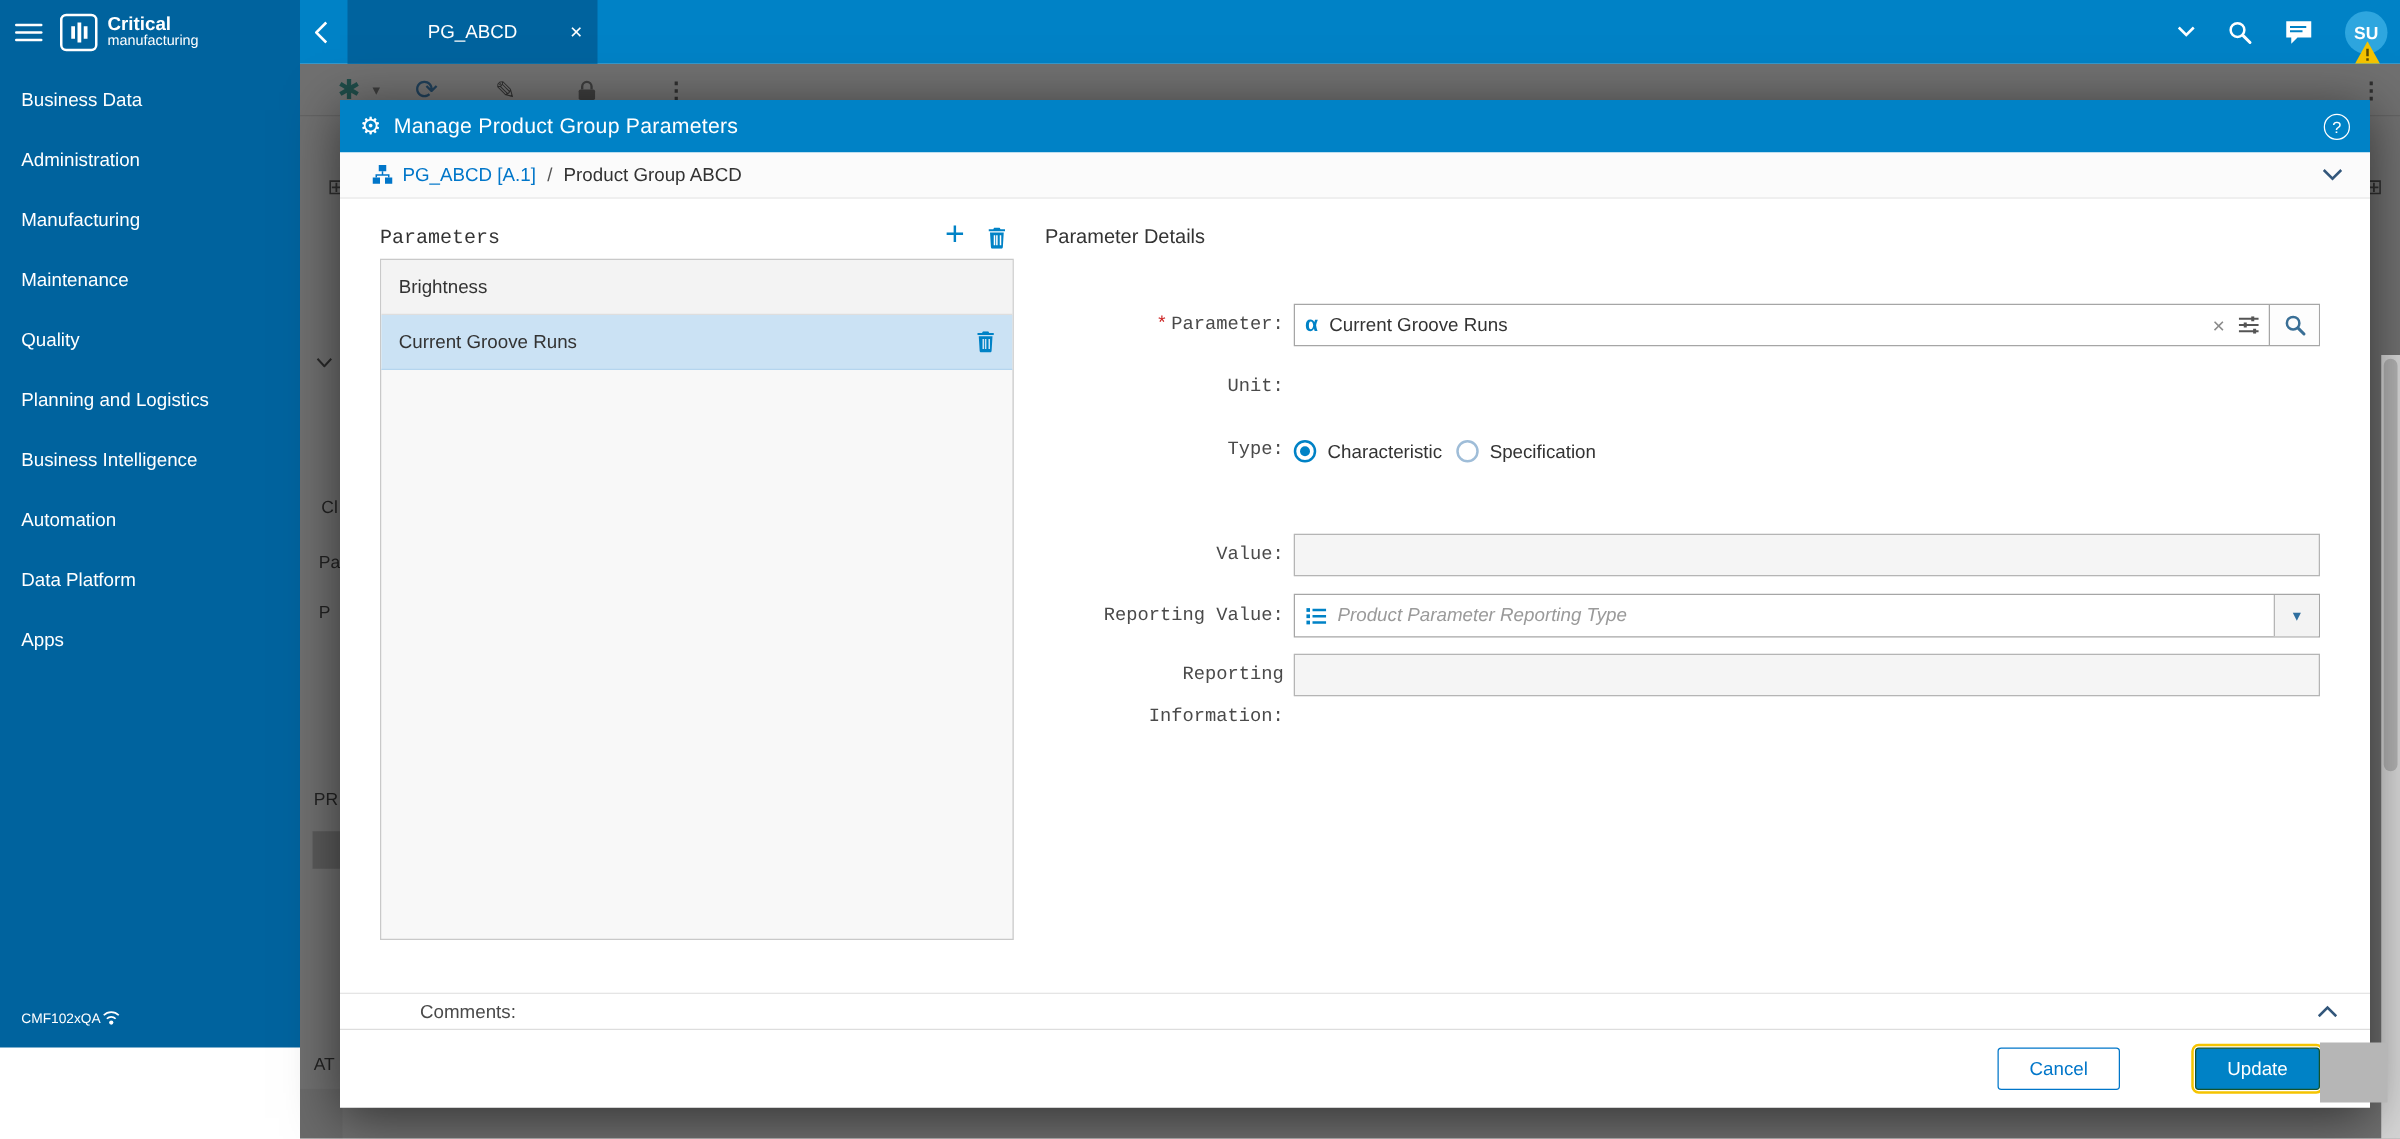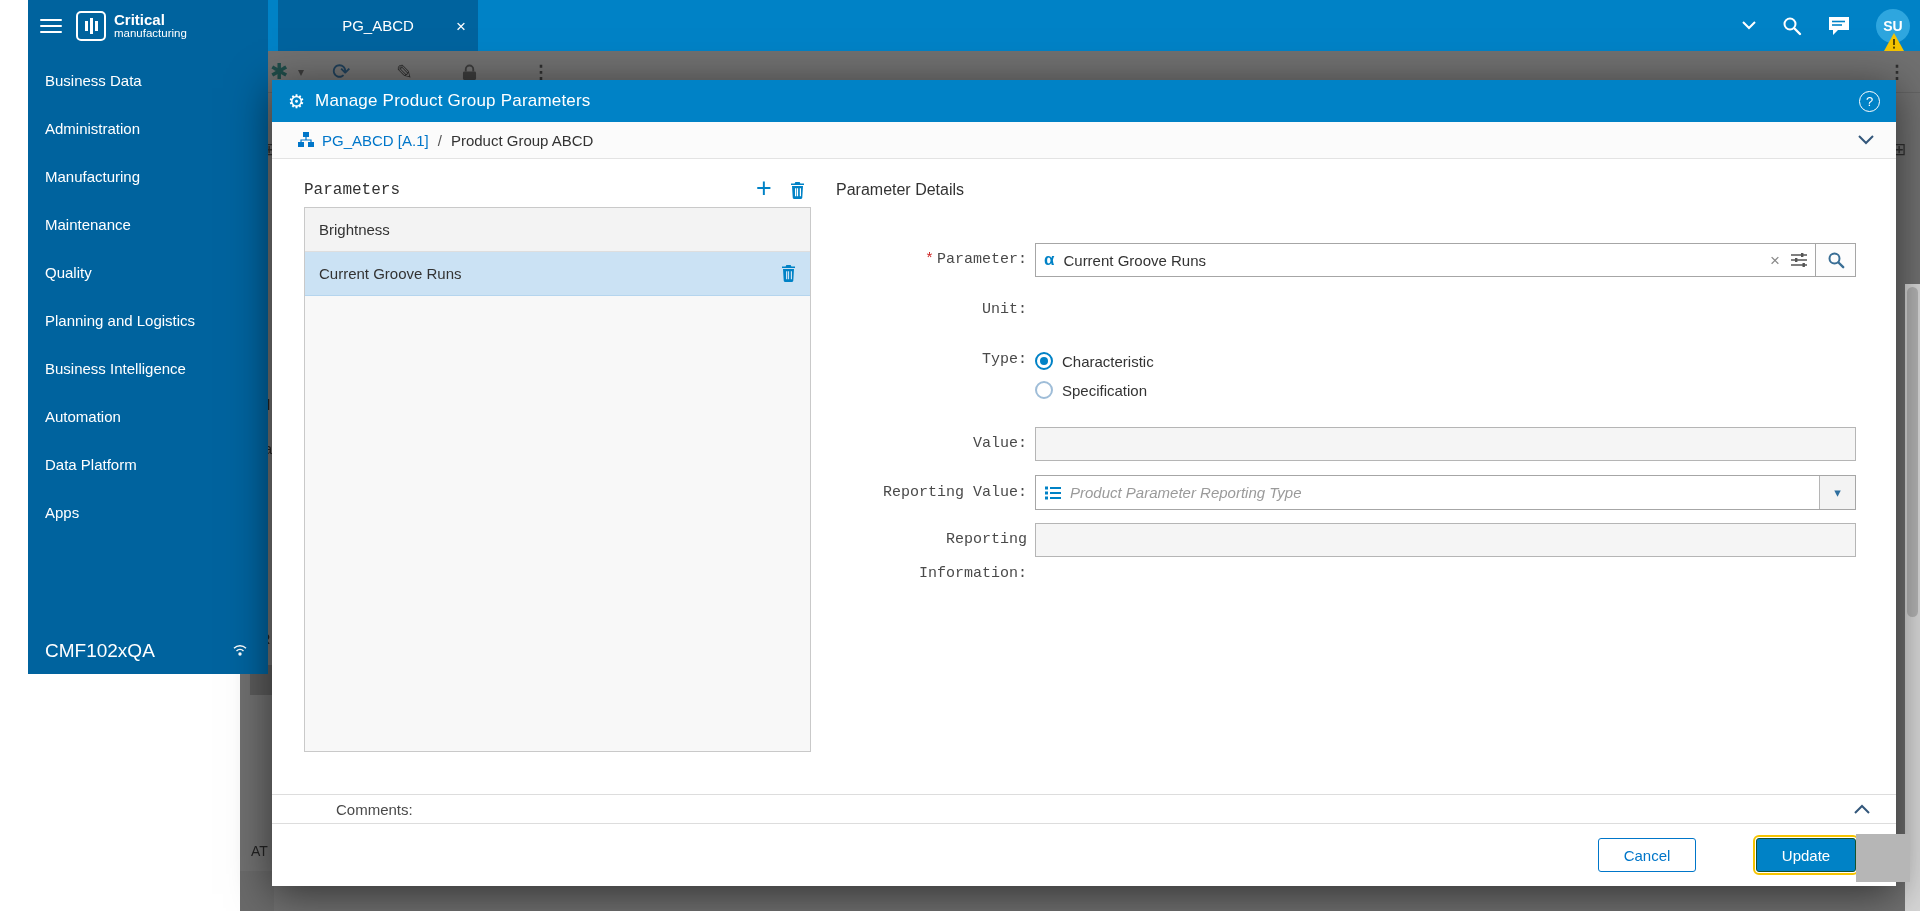--- a/index.html
+++ b/index.html
@@ -2,32 +2,32 @@
 <html><head>
 <meta charset="utf-8">
 <style>
   * { margin:0; padding:0; box-sizing:border-box; }
   html,body { width:1920px; height:911px; }
   body {
     position:relative; overflow:hidden; background:#fff;
     font-family:"Liberation Sans", sans-serif; color:#333;
   }
   
-  .sidebar { position:absolute; left:0; top:0; width:240px; height:674px; background:#00639E; z-index:6; color:#fff;margin-left:28px; }
+  .sidebar { position:absolute; left:0; top:0; width:240px; height:838px; background:#00639E; z-index:6; color:#fff; }
   .sidebar-top { display:flex; align-items:center; height:51px; padding-left:12px; }
   .hamburger { width:22px; display:flex; flex-direction:column; gap:4px; cursor:pointer; margin-right:14px; }
   .hamburger div { height:2px; background:#fff; border-radius:1px; }
   .logo-mark { width:30px; height:30px; border:2px solid #fff; border-radius:5px; display:flex; align-items:center; justify-content:center; gap:2px; margin-right:8px; }
   .logo-mark i { width:3px; background:#fff; display:block; }
   .logo-mark i.b1 { height:10px; } .logo-mark i.b2 { height:16px; } .logo-mark i.b3 { height:10px; }
   .logo-text .t1 { font-size:15px; font-weight:bold; line-height:15px; }
   .logo-text .t2 { font-size:11.5px; line-height:12px; font-weight:300; }
   .sidebar-nav { margin-top:6px; }
   .nav-item { height:48px; line-height:48px; padding-left:17px; font-size:15px; cursor:pointer; }
-  .sidebar-footer { position:absolute; bottom:0; left:0; right:0; height:46px; display:flex; align-items:center; justify-content:space-between; padding:0 20px 0 17px; font-size:19px; }
+  .sidebar-footer { position:absolute; bottom:0; left:0; right:0; height:46px; display:flex; align-items:center; padding:0 20px 0 17px; font-size:11px; }
   
   .topbar { position:absolute; left:240px; top:0; right:0; height:51px; background:#0082C6; z-index:5; display:flex; align-items:center; }
   .back-button { width:34px; height:51px; display:flex; align-items:center; justify-content:center; cursor:pointer; }
   .tab { width:200px; height:51px; background:#00639E; display:flex; align-items:center; justify-content:center; position:relative; color:#fff; font-size:15px; cursor:pointer; margin-left:4px; }
   .tab-close { position:absolute; right:12px; top:50%; transform:translateY(-50%); font-size:17px; cursor:pointer; line-height:1; }
   .topbar-right { margin-left:auto; display:flex; align-items:center; gap:26px; margin-right:10px; }
   .tb-icon { display:flex; cursor:pointer; }
   .avatar { width:34px; height:34px; border-radius:50%; background:#2EA6DF; color:#fff; font-size:14px; font-weight:bold; display:flex; align-items:center; justify-content:center; cursor:pointer; }
   .warning-badge { position:absolute; top:33px; right:16px; z-index:7; }
   
@@ -78,21 +78,21 @@
   .row-reporting-type { top:316px; } .row-reporting-type .form-label { line-height:35px; }
   .row-reporting-info { top:364px; } .row-reporting-info .form-label { line-height:34px; }
   .param-field-group { display:flex; height:34px; border:1px solid #a6a6a6; background:#fff; }
   .param-input { flex:1 1 auto; display:flex; align-items:center; padding:0 8px; cursor:text; }
   .alpha-icon { color:#0082C6; font-weight:bold; font-size:17px; margin-right:9px; }
   .param-value { flex:1 1 auto; font-size:15px; color:#333; }
   .clear-icon { color:#8a8a8a; font-size:17px; margin:0 11px; cursor:pointer; line-height:1; }
   .picklist-icon { display:flex; cursor:pointer; }
   .search-btn { width:40px; border:none; border-left:1px solid #a6a6a6; background:#fdfdfd; display:flex; align-items:center; justify-content:center; cursor:pointer; }
   .form-input { width:100%; height:34px; border:1px solid #b5b5b5; background:#f5f5f5; padding:0 10px; font-size:15px; color:#333; font-family:inherit; }
-  .radio-group { display:flex; flex-direction:column; gap:11px; padding-top:1px; }
+  .radio-group { display:flex; flex-direction:row; gap:11px; padding-top:1px; }
   .radio-option { display:flex; align-items:center; gap:9px; font-size:15px; color:#333; cursor:pointer; }
   .radio-circle { width:18px; height:18px; border-radius:50%; border:2px solid #9fbdd8; background:#fff; position:relative; flex:0 0 18px; }
   .radio-option.selected .radio-circle { border-color:#0082C6; }
   .radio-option.selected .radio-circle::after { content:""; position:absolute; inset:3px; border-radius:50%; background:#0082C6; }
   .dropdown { display:flex; align-items:center; height:35px; border:1px solid #a6a6a6; background:#fff; }
   .dd-list-icon { display:flex; margin:0 9px; }
   .dd-placeholder { flex:1 1 auto; font-size:15px; font-style:italic; color:#9a9a9a; }
   .dd-btn { width:36px; align-self:stretch; border-left:1px solid #b5b5b5; background:#f3f3f3; display:flex; align-items:center; justify-content:center; color:#2f6f9f; font-size:13px; cursor:pointer; }
   .modal-comments { flex:0 0 30px; border-top:1px solid #ddd; border-bottom:1px solid #ddd; display:flex; align-items:center; padding:0 26px 0 64px; font-size:15px; color:#4a4a4a;text-align:center; }
   .comments-collapse { margin-left:auto; display:flex; cursor:pointer; }

